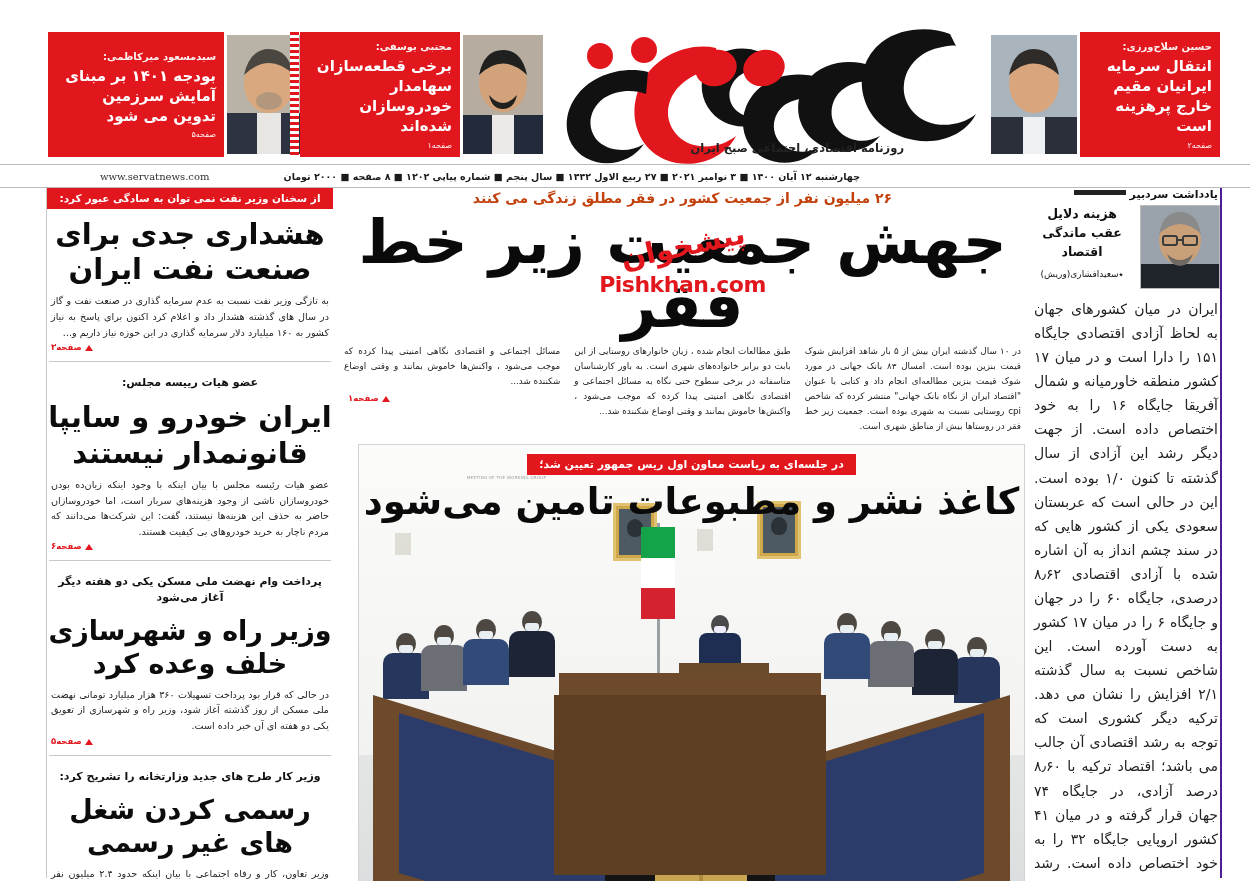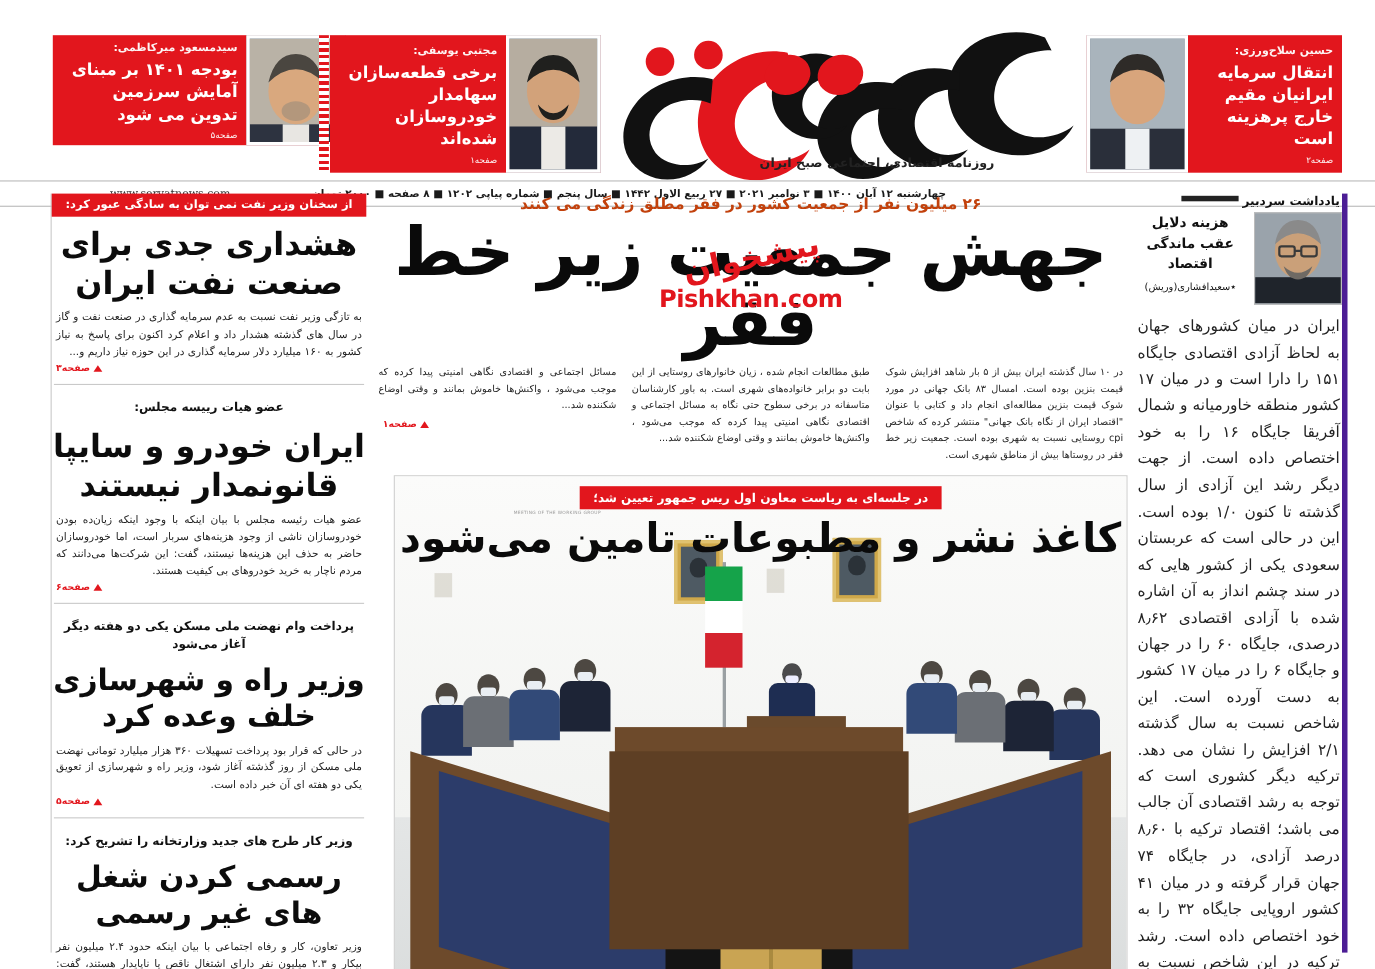--- a/index.html
+++ b/index.html
@@ -17,47 +17,47 @@
 
   .mh-box{position:absolute;background:#e2161d;color:#fff;display:flex;align-items:stretch;}
   .mh-photo{background:#8d9aa6;border:3px solid #fff;overflow:hidden;position:relative;flex:0 0 auto;}
   .mh-photo .face{position:absolute;inset:0;}
   .mh-txt{flex:1;display:flex;flex-direction:column;justify-content:center;padding:4px 8px;text-align:right;}
   .mh-kicker{font-size:10px;line-height:1.3;font-weight:bold;color:#fff;opacity:.95;margin-bottom:3px;}
   .mh-head{font-size:15px;line-height:1.35;font-weight:bold;letter-spacing:-.2px;}
   .mh-page{font-size:8px;margin-top:4px;opacity:.95;}
 
   
-  #box-budget{left:48px;top:32px;width:266px;height:100px;}
+  #box-budget{left:48px;top:32px;width:266px;height:125px;}
   #box-parts{left:300px;top:32px;width:246px;height:125px;}
   #box-capital{right:30px;top:32px;width:232px;height:125px;}
 
   .perf-strip{position:absolute;top:32px;width:9px;height:125px;
     background:repeating-linear-gradient(to bottom,#e2161d 0 3px,#fff 3px 6px);}
 
   
   .logo-wrap{position:absolute;left:520px;top:12px;width:470px;height:155px;}
   .logo-glyph{position:absolute;inset:0;}
   .logo-sub{position:absolute;bottom:12px;right:86px;font-size:11.5px;color:#222;font-weight:bold;}
 
   
   .datebar{position:absolute;left:0;top:164px;width:1250px;height:22px;
     border-top:1px solid #b9b9b9;border-bottom:1px solid #b9b9b9;
     background:#fff;display:flex;align-items:center;}
   .datebar .dates{position:absolute;right:390px;font-size:9.5px;color:#1a1a1a;white-space:nowrap;letter-spacing:.1px;font-weight:bold;}
   .datebar .site{position:absolute;left:100px;font-size:10px;color:#333;font-family:"DejaVu Serif","Liberation Serif",serif;}
 
   
-  .content{position:absolute;left:0;top:176px;width:1084px;height:693px;}
+  .content{position:absolute;left:0;top:188px;width:1084px;height:693px;}
 
   .col-left{position:absolute;left:46px;top:0;width:286px;height:690px;
     border-left:1px solid #c9c9c9;}
   .col-center{position:absolute;left:340px;top:0;width:685px;height:690px;}
   .col-right{position:absolute;left:1032px;top:0;width:188px;height:690px;
-    border-right:5px solid #4c1d95;}
+    border-right:2px solid #4c1d95;}
 
   
   .kicker-bar{background:#e2161d;color:#fff;font-size:10.5px;font-weight:bold;
     padding:3px 6px;text-align:center;line-height:1.4;}
   .kicker-plain{color:#111;font-size:11px;font-weight:bold;text-align:center;
     padding:4px 2px 2px;line-height:1.4;}
 
   .lead-head{font-size:29px;font-weight:bold;line-height:1.22;text-align:center;
     margin:8px 0 6px;color:#0c0c0c;letter-spacing:-.5px;}
   .lead-head.sm{font-size:27px;text-align:center;}

